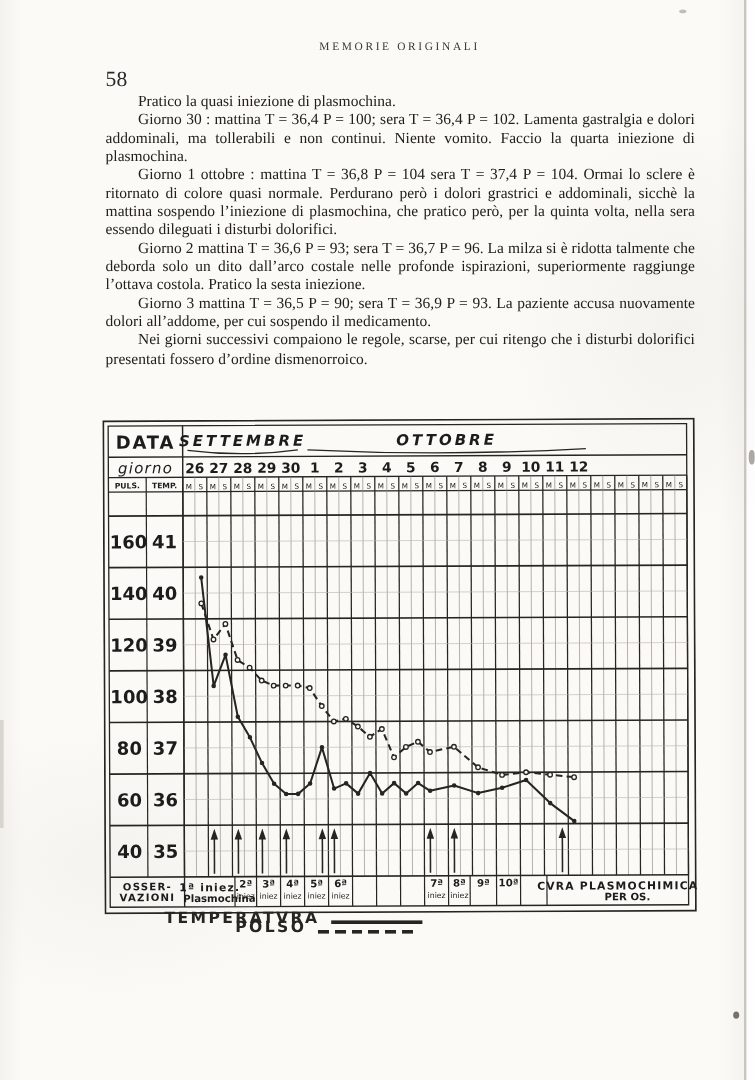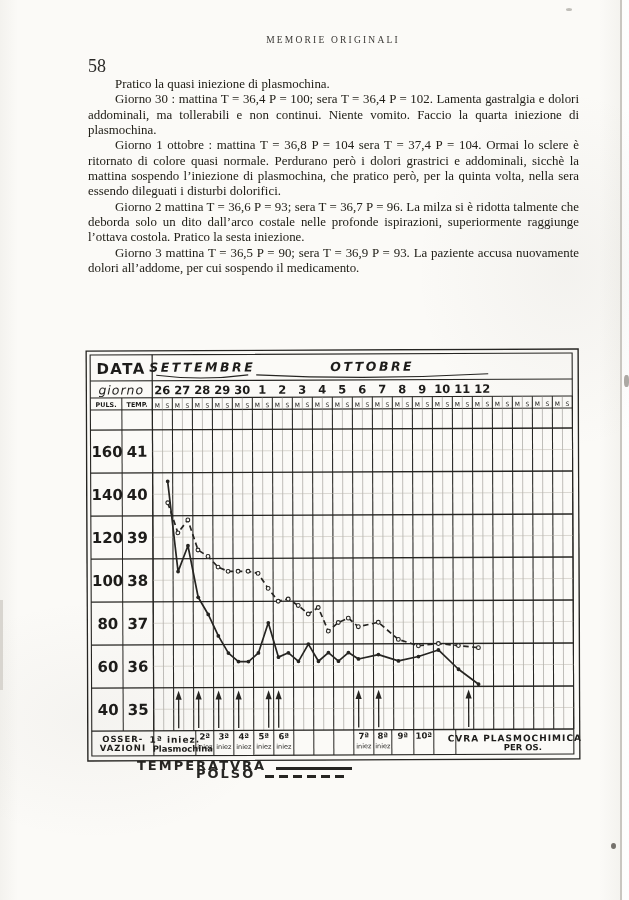--- a/index.html
+++ b/index.html
@@ -52,20 +52,21 @@
 
   <div id="page-number">58</div>
   <div id="running-head">MEMORIE ORIGINALI</div>
 
   <div id="text-block">
       <p class="indent">Pratico la quasi iniezione di plasmochina.</p>
       <p class="indent">Giorno 30 : mattina T = 36,4 P = 100; sera T = 36,4 P = 102. Lamenta gastralgia e dolori addominali, ma tollerabili e non continui. Niente vomito. Faccio la quarta iniezione di plasmochina.</p>
       <p class="indent">Giorno 1 ottobre : mattina T = 36,8 P = 104 sera T = 37,4 P = 104. Ormai lo sclere è ritornato di colore quasi normale. Perdurano però i dolori grastrici e addominali, sicchè la mattina sospendo l’iniezione di plasmochina, che pratico però, per la quinta volta, nella sera essendo dileguati i disturbi dolorifici.</p>
       <p class="indent">Giorno 2 mattina T = 36,6 P = 93; sera T = 36,7 P = 96. La milza si è ridotta talmente che deborda solo un dito dall’arco costale nelle profonde ispirazioni, superiormente raggiunge l’ottava costola. Pratico la sesta iniezione.</p>
       <p class="indent">Giorno 3 mattina T = 36,5 P = 90; sera T = 36,9 P = 93. La paziente accusa nuovamente dolori all’addome, per cui sospendo il medicamento.</p>
+      <p class="indent">Nei giorni successivi compaiono le regole, scarse, per cui ritengo che i disturbi dolorifici presentati fossero d’ordine dismenorroico.</p>
     </div>
 
   <div id="chart-wrap">
     <svg id="chart-svg" width="494" height="412" viewBox="0 0 494 412">
         <g>
           <rect x="1" y="1" width="492" height="410" fill="none" stroke="#262522" stroke-width="1.4"></rect>
           <rect x="5" y="5" width="482" height="401" fill="none" stroke="#262522" stroke-width="1.1"></rect>
         </g>
         <g>
           <line x1="5" y1="31" x2="487" y2="31" stroke="#262522" stroke-width="1.1" opacity="1"></line>

